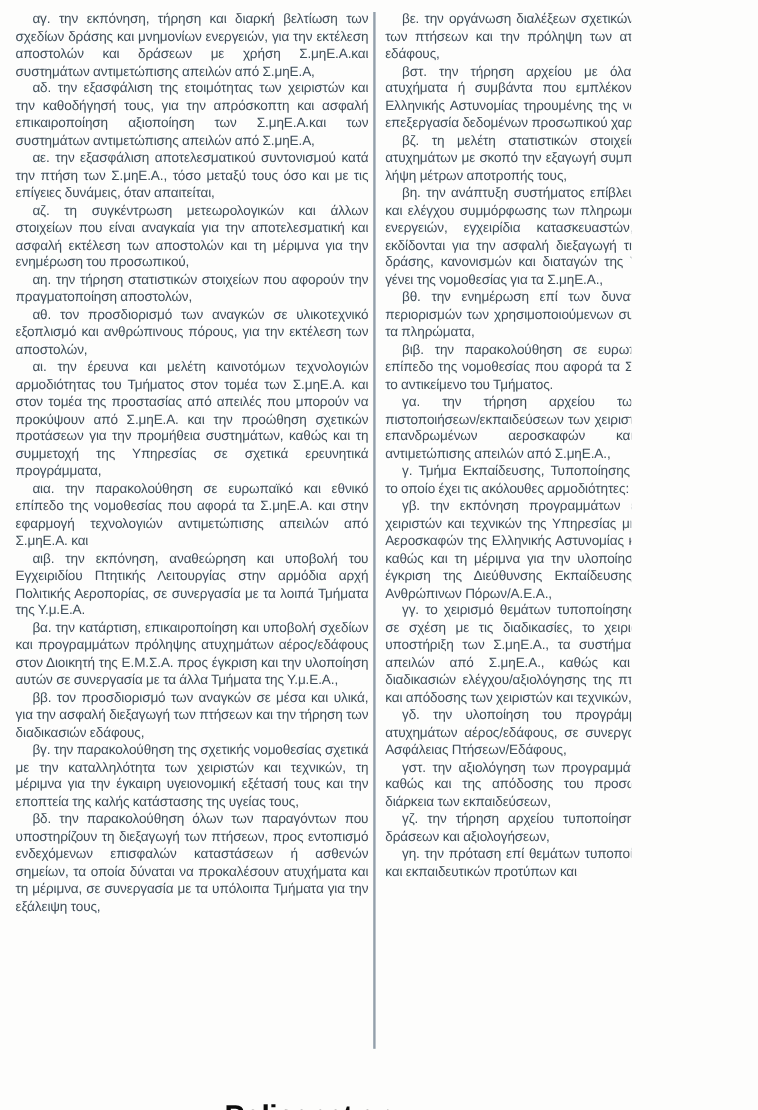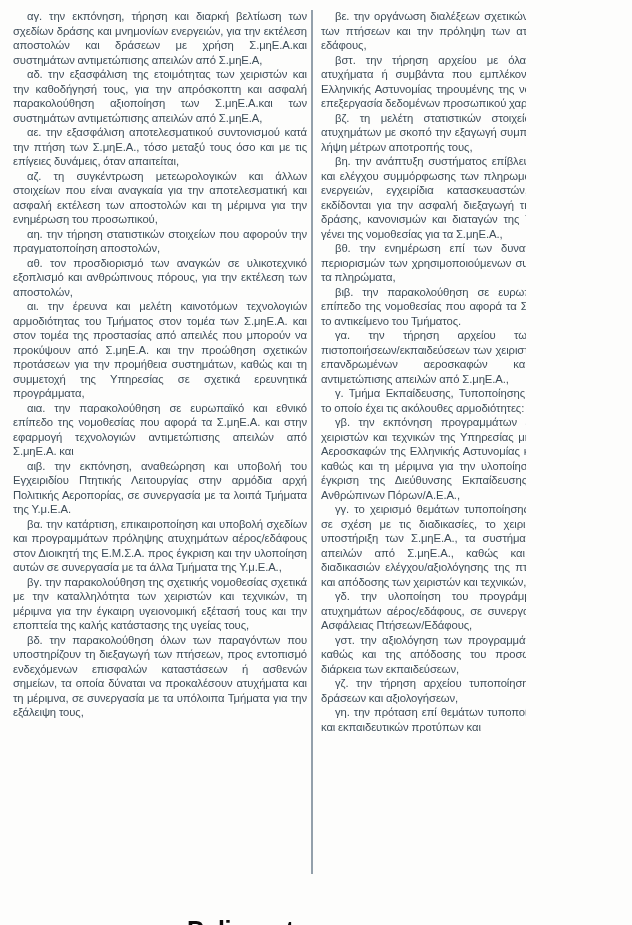--- a/index.html
+++ b/index.html
@@ -57,29 +57,30 @@
     letter-spacing:-0.5px;
     white-space:nowrap;
   }
 </style>
 </head>
 <body>
 
 <div class="page">
   <div class="col col-left">
       <p>αγ. την εκπόνηση, τήρηση και διαρκή βελτίωση των σχεδίων δράσης και μνημονίων ενεργειών, για την εκτέλεση αποστολών και δράσεων με χρήση Σ.μηΕ.Α.και συστημάτων αντιμετώπισης απειλών από Σ.μηΕ.Α,</p>
-      <p>αδ. την εξασφάλιση της ετοιμότητας των χειριστών και την καθοδήγησή τους, για την απρόσκοπτη και ασφαλή παρακολούθηση αξιοποίηση των Σ.μηΕ.Α.και των συστημάτων αντιμετώπισης απειλών από Σ.μηΕ.Α,</p>
+      <p>αδ. την εξασφάλιση της ετοιμότητας των χειριστών και την καθοδήγησή τους, για την απρόσκοπτη και ασφαλή επικαιροποίηση αξιοποίηση των Σ.μηΕ.Α.και των συστημάτων αντιμετώπισης απειλών από Σ.μηΕ.Α,</p>
       <p>αε. την εξασφάλιση αποτελεσματικού συντονισμού κατά την πτήση των Σ.μηΕ.Α., τόσο μεταξύ τους όσο και με τις επίγειες δυνάμεις, όταν απαιτείται,</p>
       <p>αζ. τη συγκέντρωση μετεωρολογικών και άλλων στοιχείων που είναι αναγκαία για την αποτελεσματική και ασφαλή εκτέλεση των αποστολών και τη μέριμνα για την ενημέρωση του προσωπικού,</p>
       <p>αη. την τήρηση στατιστικών στοιχείων που αφορούν την πραγματοποίηση αποστολών,</p>
       <p>αθ. τον προσδιορισμό των αναγκών σε υλικοτεχνικό εξοπλισμό και ανθρώπινους πόρους, για την εκτέλεση των αποστολών,</p>
       <p>αι. την έρευνα και μελέτη καινοτόμων τεχνολογιών αρμοδιότητας του Τμήματος στον τομέα των Σ.μηΕ.Α. και στον τομέα της προστασίας από απειλές που μπορούν να προκύψουν από Σ.μηΕ.Α. και την προώθηση σχετικών προτάσεων για την προμήθεια συστημάτων, καθώς και τη συμμετοχή της Υπηρεσίας σε σχετικά ερευνητικά προγράμματα,</p>
       <p>αια. την παρακολούθηση σε ευρωπαϊκό και εθνικό επίπεδο της νομοθεσίας που αφορά τα Σ.μηΕ.Α. και στην εφαρμογή τεχνολογιών αντιμετώπισης απειλών από Σ.μηΕ.Α. και</p>
       <p>αιβ. την εκπόνηση, αναθεώρηση και υποβολή του Εγχειριδίου Πτητικής Λειτουργίας στην αρμόδια αρχή Πολιτικής Αεροπορίας, σε συνεργασία με τα λοιπά Τμήματα της Υ.μ.Ε.Α.</p>
       <p>βα. την κατάρτιση, επικαιροποίηση και υποβολή σχεδίων και προγραμμάτων πρόληψης ατυχημάτων αέρος/εδάφους στον Διοικητή της Ε.Μ.Σ.Α. προς έγκριση και την υλοποίηση αυτών σε συνεργασία με τα άλλα Τμήματα της Υ.μ.Ε.Α.,</p>
+      <p>ββ. τον προσδιορισμό των αναγκών σε μέσα και υλικά, για την ασφαλή διεξαγωγή των πτήσεων και την τήρηση των διαδικασιών εδάφους,</p>
       <p>βγ. την παρακολούθηση της σχετικής νομοθεσίας σχετικά με την καταλληλότητα των χειριστών και τεχνικών, τη μέριμνα για την έγκαιρη υγειονομική εξέτασή τους και την εποπτεία της καλής κατάστασης της υγείας τους,</p>
       <p>βδ. την παρακολούθηση όλων των παραγόντων που υποστηρίζουν τη διεξαγωγή των πτήσεων, προς εντοπισμό ενδεχόμενων επισφαλών καταστάσεων ή ασθενών σημείων, τα οποία δύναται να προκαλέσουν ατυχήματα και τη μέριμνα, σε συνεργασία με τα υπόλοιπα Τμήματα για την εξάλειψη τους,</p>
     </div>
 
   <div class="divider"></div>
 
   <div class="col col-right">
       <p>βε. την οργάνωση διαλέξεων σχετικών με την ασφάλεια των πτήσεων και την πρόληψη των ατυχημάτων αέρος/εδάφους,</p>
       <p>βστ. την τήρηση αρχείου με όλα τα αεροπορικά ατυχήματα ή συμβάντα που εμπλέκονται Σ.μηΕ.Α. της Ελληνικής Αστυνομίας τηρουμένης της νομοθεσίας για την επεξεργασία δεδομένων προσωπικού χαρακτήρα,</p>
       <p>βζ. τη μελέτη στατιστικών στοιχείων αεροπορικών ατυχημάτων με σκοπό την εξαγωγή συμπερασμάτων για τη λήψη μέτρων αποτροπής τους,</p>

